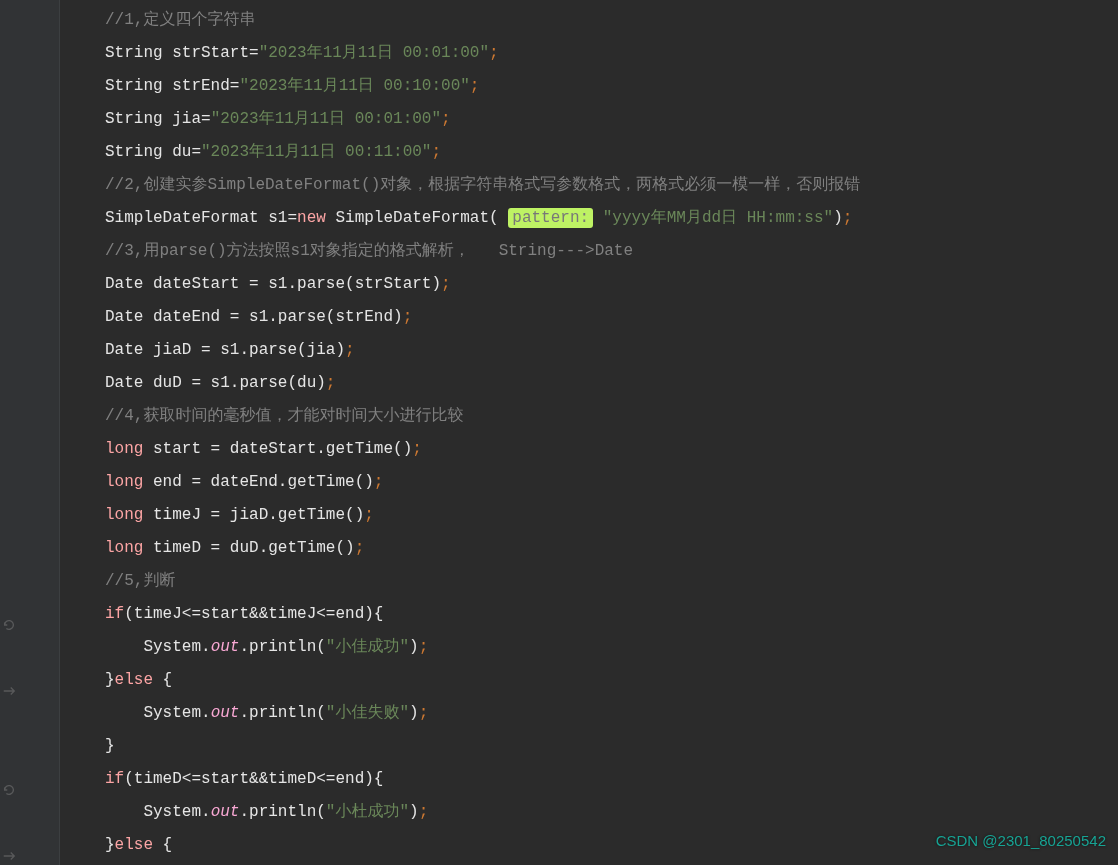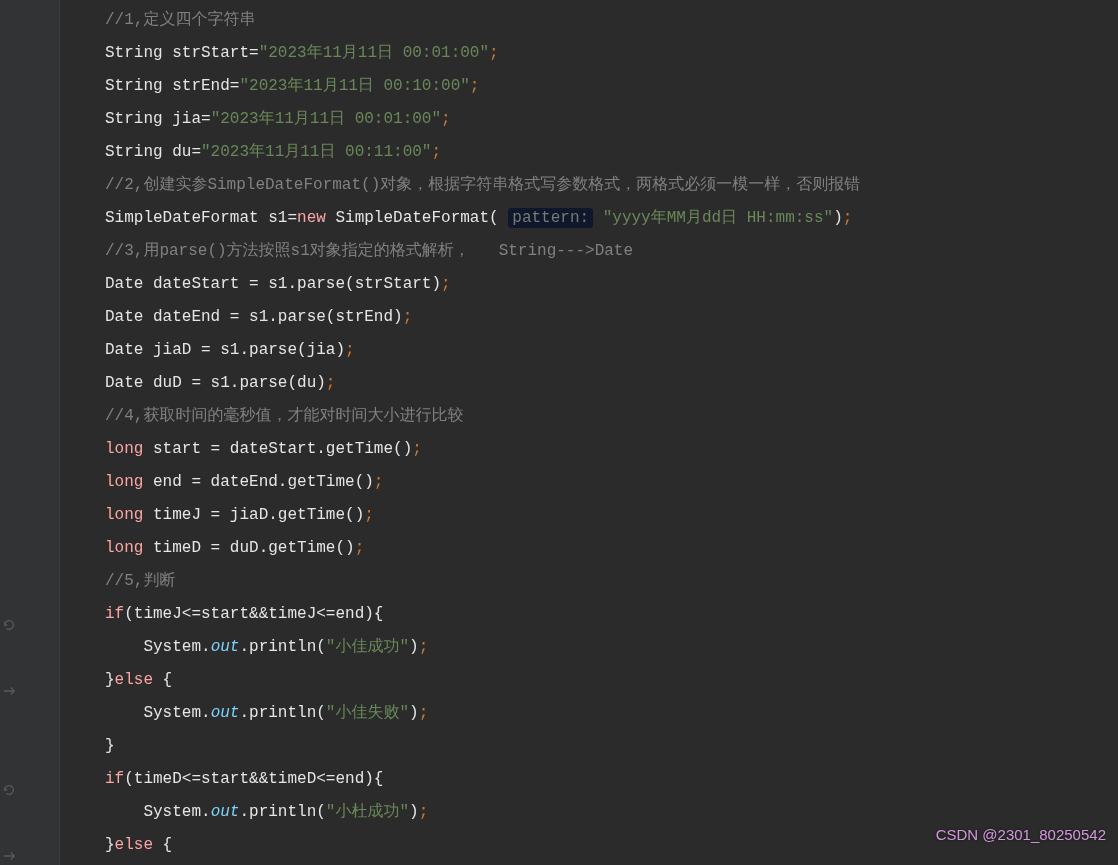--- a/index.html
+++ b/index.html
@@ -49,35 +49,35 @@
       white-space: pre;
       overflow: hidden;
     }
     .line {
       display: block;
       height: 33px;
     }
     .comment { color: #808080; }
     .keyword { color: #fca5a5; }
     .string { color: #6a8759; }
-    .field-static { color: #7dd3fc; font-style: italic; }
+    .field-static { color: #f9a8d4; font-style: italic; }
     .param-hint { 
       color: #787878; 
-      background-color: #0f172a;
+      background-color: #bef264;
       padding: 1px 4px;
       border-radius: 3px;
       font-style: normal;
     }
     .semi { color: #cc7832; }
     .default { color: #e5e5e5; }
     .watermark {
       position: absolute;
-      bottom: 14px;
+      bottom: 8px;
       right: 12px;
-      color: #f0abfc;
+      color: #14b8a6;
       font-size: 15px;
       font-family: Arial, sans-serif;
       text-shadow: 0 0 3px rgba(0,0,0,0.8);
       opacity: 0.85;
     }
   </style>
 </head>
 <body>
 
 <div class="code-container">

